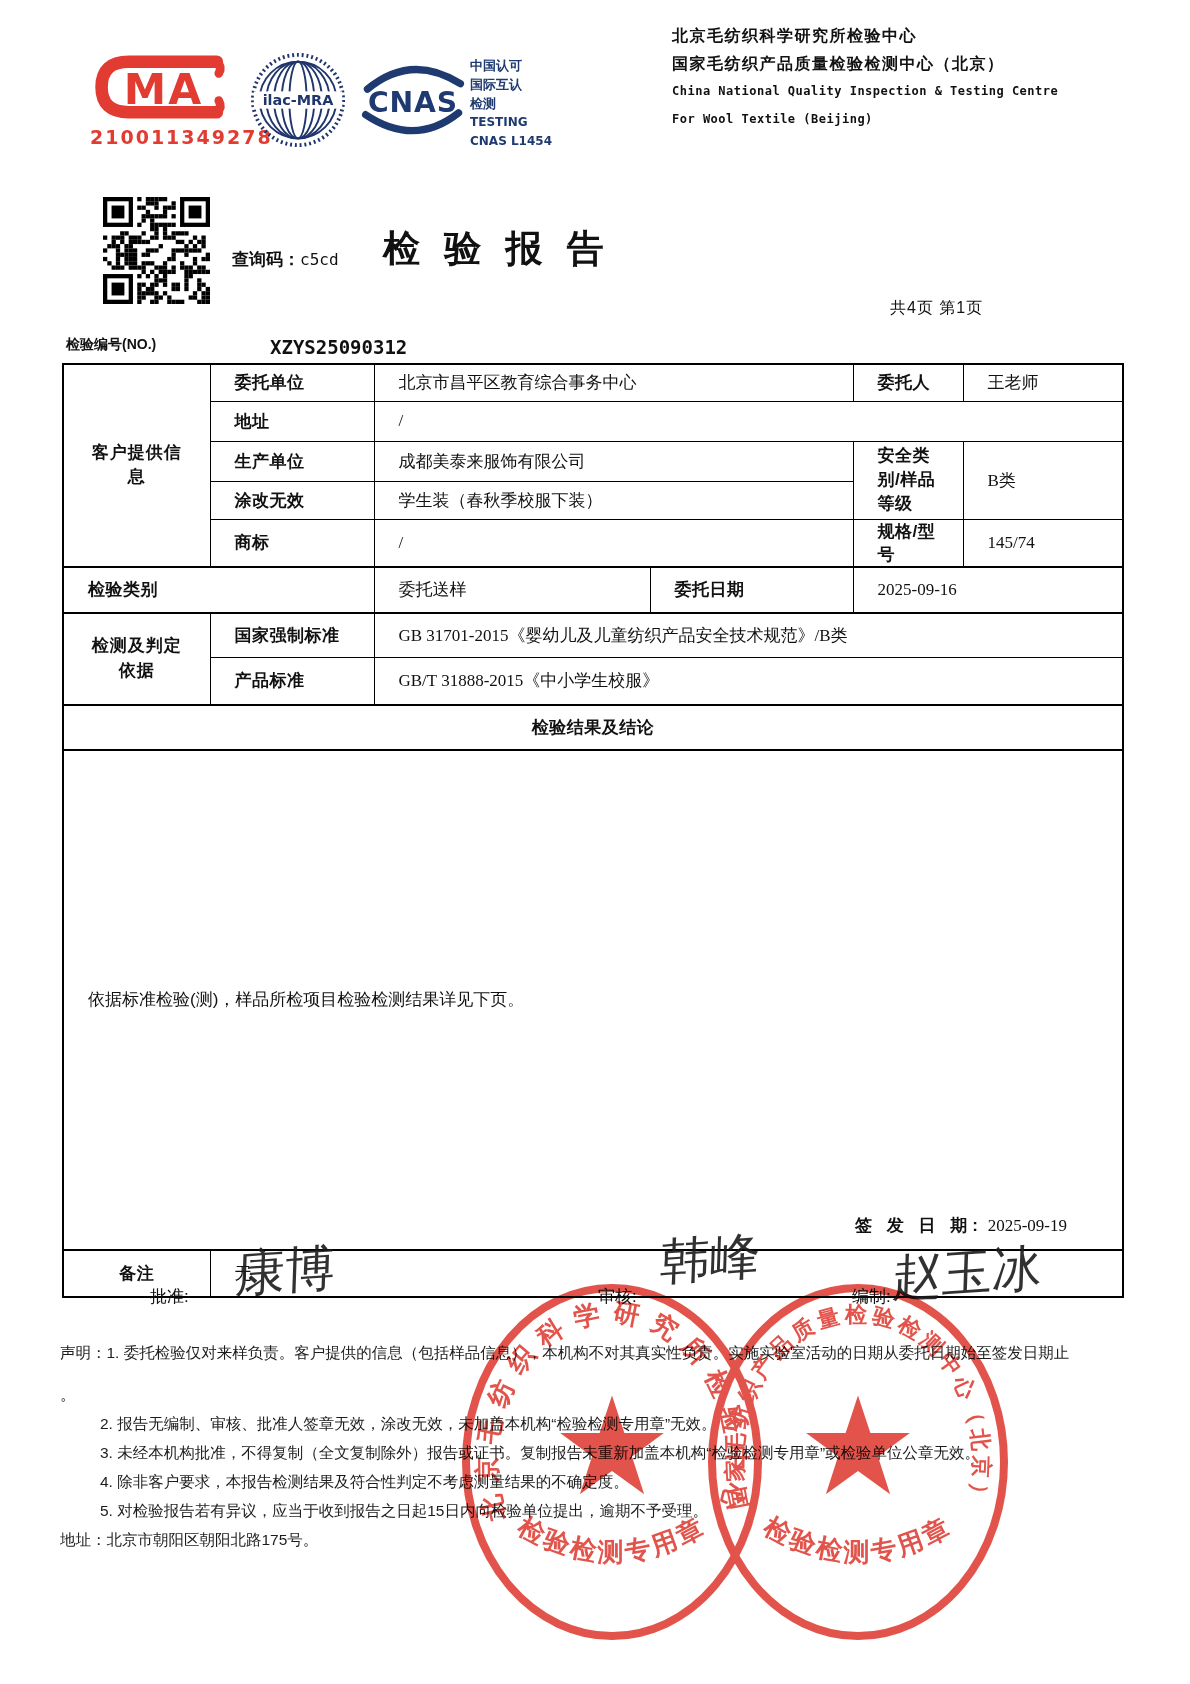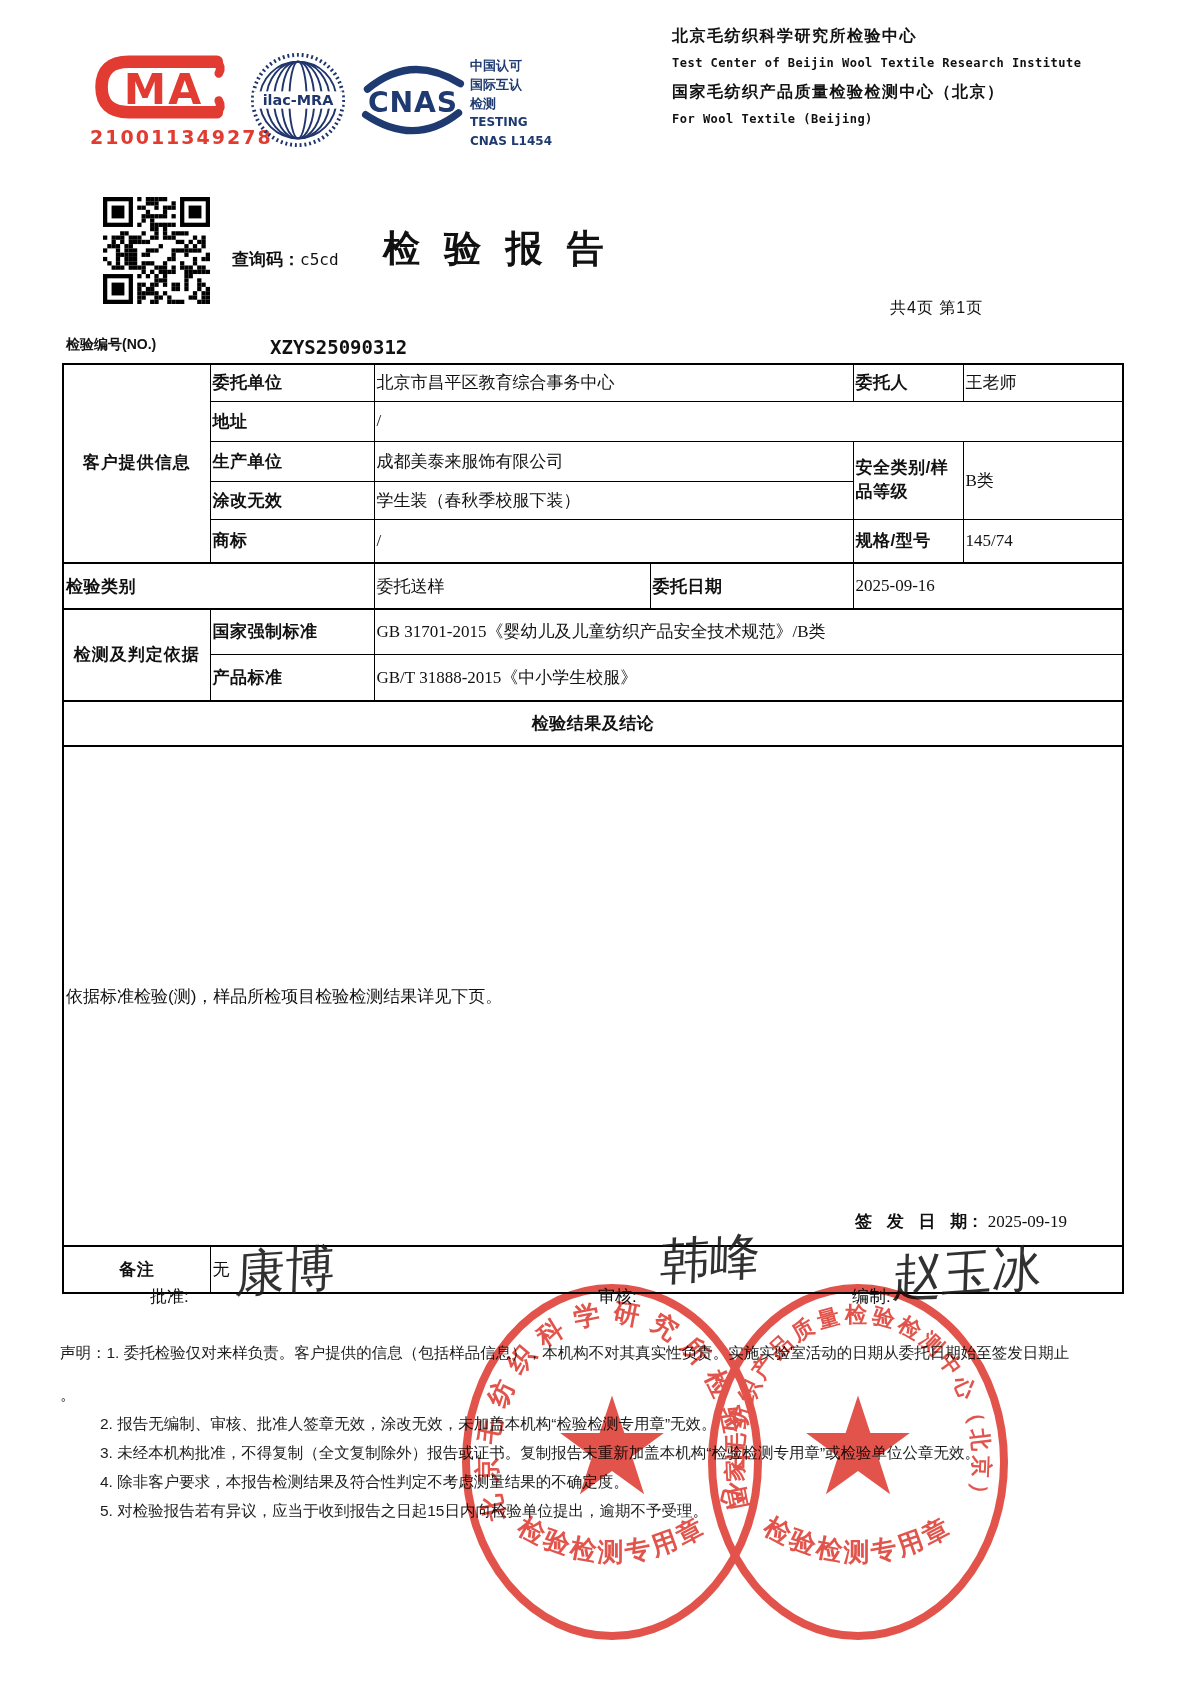--- a/index.html
+++ b/index.html
@@ -25,21 +25,21 @@
   .qcode{left:232px;top:248px;font-size:17px;font-weight:bold;}
   .qcode .code{font-family:"DejaVu Sans Mono",monospace;font-weight:normal;font-size:16px;}
   .rtitle{left:383px;top:224px;font-size:37px;font-weight:bold;letter-spacing:7px;white-space:nowrap;}
   .pageinfo{left:890px;top:298px;font-size:16px;letter-spacing:1px;}
   .no-label{left:66px;top:336px;font-size:14px;font-weight:bold;}
   .no-value{left:270px;top:336px;font-size:19px;font-weight:600;font-family:"DejaVu Sans Mono",monospace;}
 
   
   table.rpt{position:absolute;left:62px;top:363px;border-collapse:collapse;table-layout:fixed;
             width:1060px;font-size:17px;border:2.5px solid #000;}
-  table.rpt td{border:1.5px solid #000;padding:0 2px;vertical-align:middle;overflow:hidden;}
+  table.rpt td{border:1.5px solid #000;padding:0 24px;vertical-align:middle;overflow:hidden;}
   td.lbl{font-weight:bold;letter-spacing:.5px;}
   td.val{font-family:"Liberation Serif",serif;}
   td.grp{font-weight:bold;text-align:center;letter-spacing:1px;padding:0 18px;line-height:1.45;}
   td.cen{text-align:center;}
   tr.tk td{border-top:2.5px solid #000;}
   td.bigcell{position:relative;vertical-align:top;padding:25px 14px;}
   .issue{position:absolute;right:55px;bottom:12px;white-space:nowrap;margin-top:8px;}
   .issue .il{font-weight:bold;letter-spacing:5px;font-size:17px;}
   .issue .iv{font-family:"Liberation Serif",serif;font-size:17px;}
   td.safety{line-height:1.4;padding:0 8px;}
@@ -93,22 +93,22 @@
   <div class="abs accred">
     <div>中国认可</div>
     <div>国际互认</div>
     <div>检测</div>
     <div class="en">TESTING</div>
     <div class="en">CNAS L1454</div>
   </div>
 
   <div class="abs org">
     <div class="cjk">北京毛纺织科学研究所检验中心</div>
-    <div class="en">Test Center of Beijin Wool Textile Research Institute</div>
     <div class="cjk">国家毛纺织产品质量检验检测中心（北京）</div>
+    <div class="en">China National Quality Inspection &amp; Testing Centre</div>
     <div class="en">For Wool Textile (Beijing)</div>
   </div>
 
   <svg id="qr" class="abs qr" width="107" height="107" viewBox="0 0 105 105">
       <rect x="33.6" y="0" width="4.2" height="4.2" fill="#000"></rect>
       <rect x="42" y="0" width="4.2" height="4.2" fill="#000"></rect>
       <rect x="46.2" y="0" width="4.2" height="4.2" fill="#000"></rect>
       <rect x="50.400000000000006" y="0" width="4.2" height="4.2" fill="#000"></rect>
       <rect x="54.6" y="0" width="4.2" height="4.2" fill="#000"></rect>
       <rect x="58.800000000000004" y="0" width="4.2" height="4.2" fill="#000"></rect>
@@ -416,20 +416,21 @@
   <div class="abs sigl" style="left:852px;top:1285px;">编制:</div>
   <div class="abs sig" style="left:892px;top:1240px;">赵玉冰</div>
 
   <div class="abs decl">
     <div class="gap">声明：1. 委托检验仅对来样负责。客户提供的信息（包括样品信息），本机构不对其真实性负责。实施实验室活动的日期从委托日期始至签发日期止</div>
     <div>。</div>
     <div class="ind">2. 报告无编制、审核、批准人签章无效，涂改无效，未加盖本机构“检验检测专用章”无效。</div>
     <div class="ind">3. 未经本机构批准，不得复制（全文复制除外）报告或证书。复制报告未重新加盖本机构“检验检测专用章”或检验单位公章无效。</div>
     <div class="ind">4. 除非客户要求，本报告检测结果及符合性判定不考虑测量结果的不确定度。</div>
     <div class="ind">5. 对检验报告若有异议，应当于收到报告之日起15日内向检验单位提出，逾期不予受理。</div>
+    <div>地址：北京市朝阳区朝阳北路175号。</div>
   </div>
 
   <svg class="abs stamps" width="680" height="392" viewBox="0 0 680 392">
     <defs>
       <path id="arcL" d="M137,272 A116,140 0 1 1 327,272" fill="none"></path>
       <path id="arcR" d="M383,272 A116,140 0 1 1 573,272" fill="none"></path>
       <path id="botL" d="M140,264 Q232,318 324,264" fill="none"></path>
       <path id="botR" d="M386,264 Q478,318 570,264" fill="none"></path>
     </defs>
     <g>

